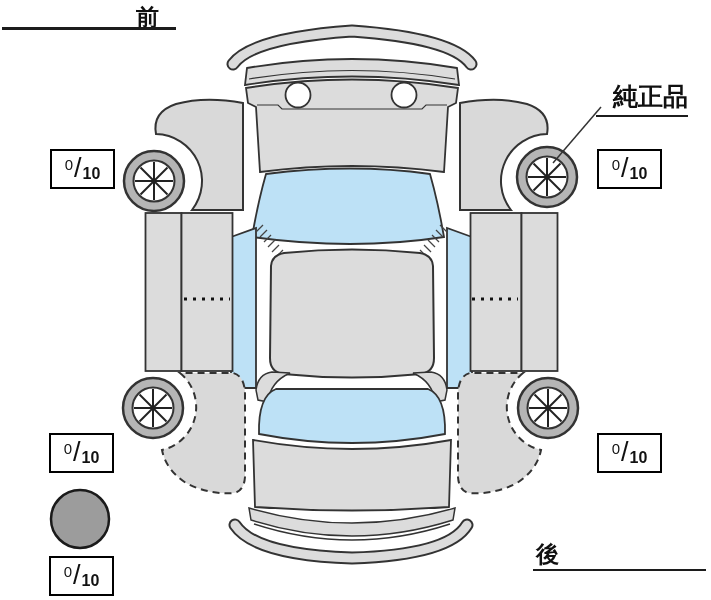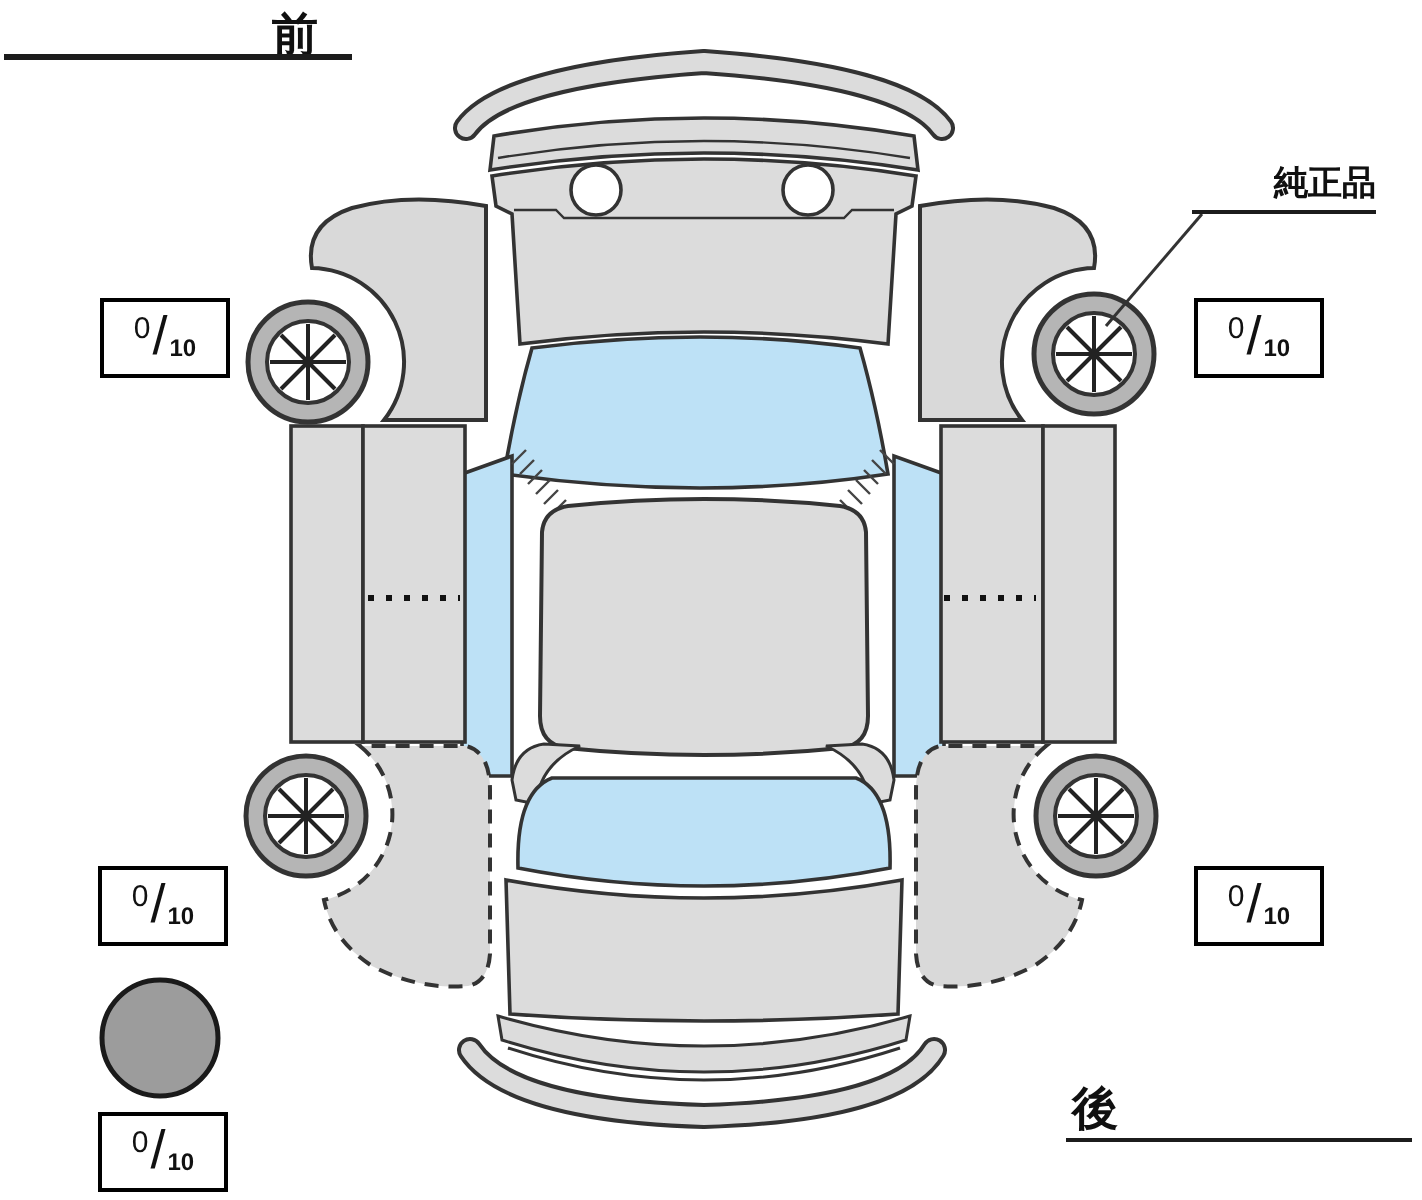--- a/index.html
+++ b/index.html
@@ -8,29 +8,29 @@
     font-family:"Liberation Sans","DejaVu Sans",sans-serif;color:#111;
   }
   .stage svg{position:absolute;left:0;top:0;}
   
   .rating-box{
     position:absolute;width:61px;height:36px;background:#fff;border:2px solid #000;
     display:flex;align-items:center;justify-content:center;gap:1px;box-sizing:content-box;
   }
   .rv{font-size:15px;font-weight:400;transform:translateY(-5px);}
   .rs{font-size:27px;font-weight:400;line-height:1;transform:translateY(-1px);}
-  .rm{font-size:12px;font-weight:700;transform:translateY(5px);}
+  .rm{font-size:16px;font-weight:700;transform:translateY(5px);}
   
   .kanji{position:absolute;color:#101010;white-space:nowrap;}
   .front-label{left:136px;top:2px;font-size:23px;font-weight:600;}
   .front-rule{position:absolute;left:2px;top:27px;width:174px;height:3px;background:#1c1c1c;}
   .rear-label{left:536px;top:539px;font-size:23px;font-weight:600;}
   .rear-rule{position:absolute;left:533px;top:569px;width:173px;height:2px;background:#1c1c1c;}
   .genuine-label{
-    left:596px;top:80px;width:92px;font-size:17px;font-weight:700;text-align:right;
+    left:596px;top:80px;width:92px;font-size:25px;font-weight:700;text-align:right;
     border-bottom:2px solid #1c1c1c;padding-bottom:2px;
   }
 </style>
 </head>
 <body>
 
 <div class="stage">
 
   <svg width="711" height="600" viewBox="0 0 711 600">
     <defs>

